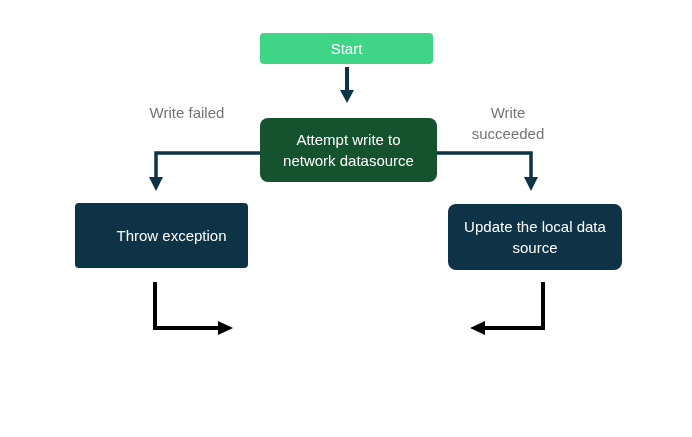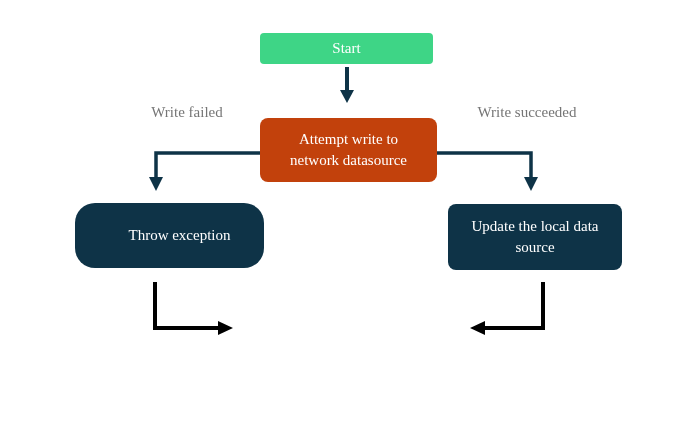--- a/index.html
+++ b/index.html
@@ -1,21 +1,21 @@
 <!DOCTYPE html>
 <html><head>
 <meta charset="utf-8">
 <style>
   html, body { margin: 0; padding: 0; background: #ffffff; }
   .canvas {
     position: relative;
     width: 692px;
     height: 437px;
     background: #ffffff;
-    font-family: Liberation Serif, serif;
+    font-family: Liberation Sans, sans-serif;
     overflow: hidden;
   }
   .edges {
     position: absolute;
     left: 0; top: 0;
     width: 692px; height: 437px;
     pointer-events: none;
   }
   .node {
     position: absolute;
@@ -30,31 +30,31 @@
   .node-start {
     left: 260px; top: 33px;
     width: 173px; height: 31px;
     background: #3ED586;
     color: #ffffff;
     border-radius: 4px;
   }
   .node-attempt {
     left: 260px; top: 118px;
     width: 177px; height: 64px;
-    background: #c2410c;
+    background: #14532d;
     color: #ffffff;
     border-radius: 8px;
     padding: 0 21px;
   }
   .node-throw {
     left: 75px; top: 203px;
-    width: 189px; height: 65px;
+    width: 173px; height: 65px;
     background: #0E3347;
     color: #ffffff;
-    border-radius: 20px;
+    border-radius: 4px;
     padding-left: 20px;
   }
   .node-update {
     left: 448px; top: 204px;
     width: 174px; height: 66px;
     background: #0E3347;
     color: #ffffff;
     border-radius: 8px;
     padding: 0 16px;
   }
@@ -70,21 +70,21 @@
     color: #757575;
     font-size: 15px;
     line-height: 21px;
     text-align: center;
   }
   .label-failed {
     left: 146px; top: 102px;
     width: 82px;
   }
   .label-succeeded {
-    left: 472px; top: 102px;
+    left: 453px; top: 102px;
     width: 110px;
   }
 </style>
 </head>
 <body>
 
 <div class="canvas">
 
   <svg class="edges" viewBox="0 0 692 437" xmlns="http://www.w3.org/2000/svg">
 

